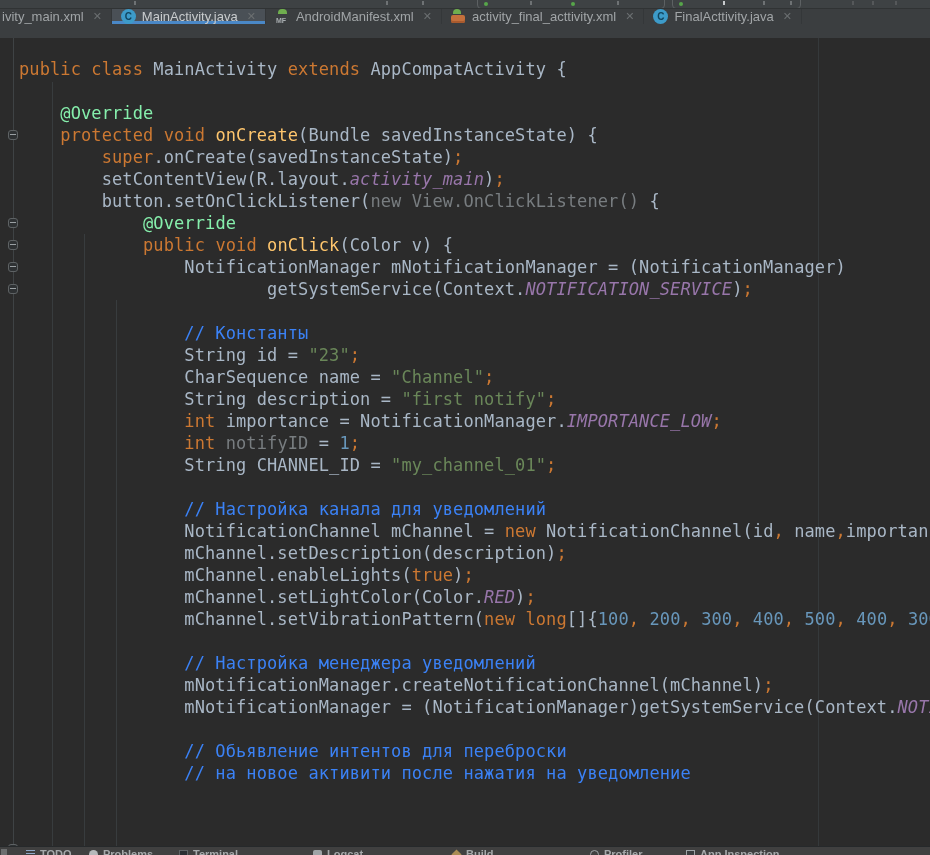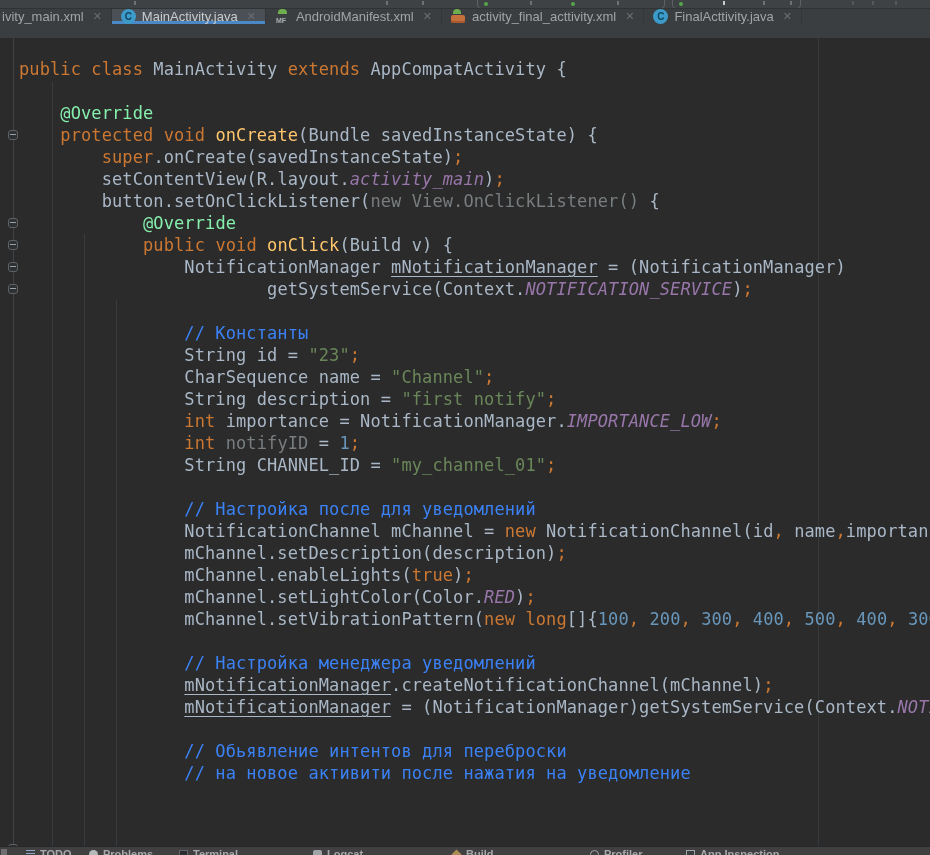--- a/index.html
+++ b/index.html
@@ -38,21 +38,21 @@
   .fold{position:absolute;left:8px;width:10px;height:10px;border:1px solid #5e6264;border-radius:3px;
         background:#2e3133;box-sizing:border-box}
   .fold::after{content:"";position:absolute;left:1px;right:1px;top:3px;height:1px;background:#9aa0a3}
   .codelines{position:absolute;left:19px;top:20px;
         font-family:"DejaVu Sans Mono","Liberation Mono",monospace;font-size:17px;
         letter-spacing:0.1px;color:#a9b7c6}
   .cl{height:22px;line-height:22px;white-space:pre}
   .tk-k{color:#cc7832}.tk-d{color:#a9b7c6}.tk-m{color:#ffc66d}.tk-a{color:#86efac}
   .tk-s{color:#6a8759}.tk-n{color:#6897bb}.tk-c{color:#3b82f6}
   .tk-f{color:#9876aa;font-style:italic}.tk-g{color:#787d80}
-  .tk-u{color:#a9b7c6;text-decoration:underline;text-underline-offset:3px;text-decoration-thickness:1px}
+  .tk-u{color:#a9b7c6;text-underline-offset:3px;text-decoration-thickness:1px}
 
   
   .bottombar{position:relative;height:10px;background:#404040;border-top:1px solid #26292b;
              box-sizing:border-box;overflow:hidden}
   .bitem{position:absolute;top:1px;display:flex;align-items:center;white-space:nowrap}
   .blabel{font-size:11px;color:#a6a9ab;font-weight:bold}
   .bicon{width:9px;height:9px;display:inline-block;margin-right:5px}
   .i-todo{background:repeating-linear-gradient(#8fa8c8 0 1px,transparent 1px 3px)}
   .i-problems{border-radius:50%;background:#b6b9bb}
   .i-terminal{background:#2a2e33;border:1px solid #5f6366;box-sizing:border-box}
@@ -119,33 +119,33 @@
   <div class="margin-guide"></div>
   <div class="codelines" id="codelines">
       <div class="cl"><span class="tk-k">public class </span><span class="tk-d">MainActivity </span><span class="tk-k">extends </span><span class="tk-d">AppCompatActivity {</span></div>
       <div class="cl"></div>
       <div class="cl">    <span class="tk-a">@Override</span></div>
       <div class="cl">    <span class="tk-k">protected void </span><span class="tk-m">onCreate</span><span class="tk-d">(Bundle savedInstanceState) {</span></div>
       <div class="cl">        <span class="tk-k">super</span><span class="tk-d">.onCreate(savedInstanceState)</span><span class="tk-k">;</span></div>
       <div class="cl">        <span class="tk-d">setContentView(R.layout.</span><span class="tk-f">activity_main</span><span class="tk-d">)</span><span class="tk-k">;</span></div>
       <div class="cl">        <span class="tk-d">button.setOnClickListener(</span><span class="tk-g">new View.OnClickListener() </span><span class="tk-d">{</span></div>
       <div class="cl">            <span class="tk-a">@Override</span></div>
-      <div class="cl">            <span class="tk-k">public void </span><span class="tk-m">onClick</span><span class="tk-d">(Build v) {</span></div>
+      <div class="cl">            <span class="tk-k">public void </span><span class="tk-m">onClick</span><span class="tk-d">(Color v) {</span></div>
       <div class="cl">                <span class="tk-d">NotificationManager </span><span class="tk-u">mNotificationManager</span><span class="tk-d"> = (NotificationManager)</span></div>
       <div class="cl">                        <span class="tk-d">getSystemService(Context.</span><span class="tk-f">NOTIFICATION_SERVICE</span><span class="tk-d">)</span><span class="tk-k">;</span></div>
       <div class="cl"></div>
       <div class="cl">                <span class="tk-c">// Константы</span></div>
       <div class="cl">                <span class="tk-d">String id = </span><span class="tk-s">"23"</span><span class="tk-k">;</span></div>
       <div class="cl">                <span class="tk-d">CharSequence name = </span><span class="tk-s">"Channel"</span><span class="tk-k">;</span></div>
       <div class="cl">                <span class="tk-d">String description = </span><span class="tk-s">"first notify"</span><span class="tk-k">;</span></div>
       <div class="cl">                <span class="tk-k">int </span><span class="tk-d">importance = NotificationManager.</span><span class="tk-f">IMPORTANCE_LOW</span><span class="tk-k">;</span></div>
       <div class="cl">                <span class="tk-k">int </span><span class="tk-g">notifyID</span><span class="tk-d"> = </span><span class="tk-n">1</span><span class="tk-k">;</span></div>
       <div class="cl">                <span class="tk-d">String CHANNEL_ID = </span><span class="tk-s">"my_channel_01"</span><span class="tk-k">;</span></div>
       <div class="cl"></div>
-      <div class="cl">                <span class="tk-c">// Настройка после для уведомлений</span></div>
+      <div class="cl">                <span class="tk-c">// Настройка канала для уведомлений</span></div>
       <div class="cl">                <span class="tk-d">NotificationChannel mChannel = </span><span class="tk-k">new </span><span class="tk-d">NotificationChannel(id</span><span class="tk-k">,</span><span class="tk-d"> name</span><span class="tk-k">,</span><span class="tk-d">importance)</span><span class="tk-k">;</span></div>
       <div class="cl">                <span class="tk-d">mChannel.setDescription(description)</span><span class="tk-k">;</span></div>
       <div class="cl">                <span class="tk-d">mChannel.enableLights(</span><span class="tk-k">true</span><span class="tk-d">)</span><span class="tk-k">;</span></div>
       <div class="cl">                <span class="tk-d">mChannel.setLightColor(Color.</span><span class="tk-f">RED</span><span class="tk-d">)</span><span class="tk-k">;</span></div>
       <div class="cl">                <span class="tk-d">mChannel.setVibrationPattern(</span><span class="tk-k">new long</span><span class="tk-d">[]{</span><span class="tk-n">100</span><span class="tk-k">, </span><span class="tk-n">200</span><span class="tk-k">, </span><span class="tk-n">300</span><span class="tk-k">, </span><span class="tk-n">400</span><span class="tk-k">, </span><span class="tk-n">500</span><span class="tk-k">, </span><span class="tk-n">400</span><span class="tk-k">, </span><span class="tk-n">300</span><span class="tk-k">, </span><span class="tk-n">200</span><span class="tk-k">, </span><span class="tk-n">400</span><span class="tk-d">})</span><span class="tk-k">;</span></div>
       <div class="cl"></div>
       <div class="cl">                <span class="tk-c">// Настройка менеджера уведомлений</span></div>
       <div class="cl">                <span class="tk-u">mNotificationManager</span><span class="tk-d">.createNotificationChannel(mChannel)</span><span class="tk-k">;</span></div>
       <div class="cl">                <span class="tk-u">mNotificationManager</span><span class="tk-d"> = (NotificationManager)getSystemService(Context.</span><span class="tk-f">NOTIFICATION_SERVICE</span><span class="tk-d">)</span><span class="tk-k">;</span></div>
       <div class="cl"></div>

